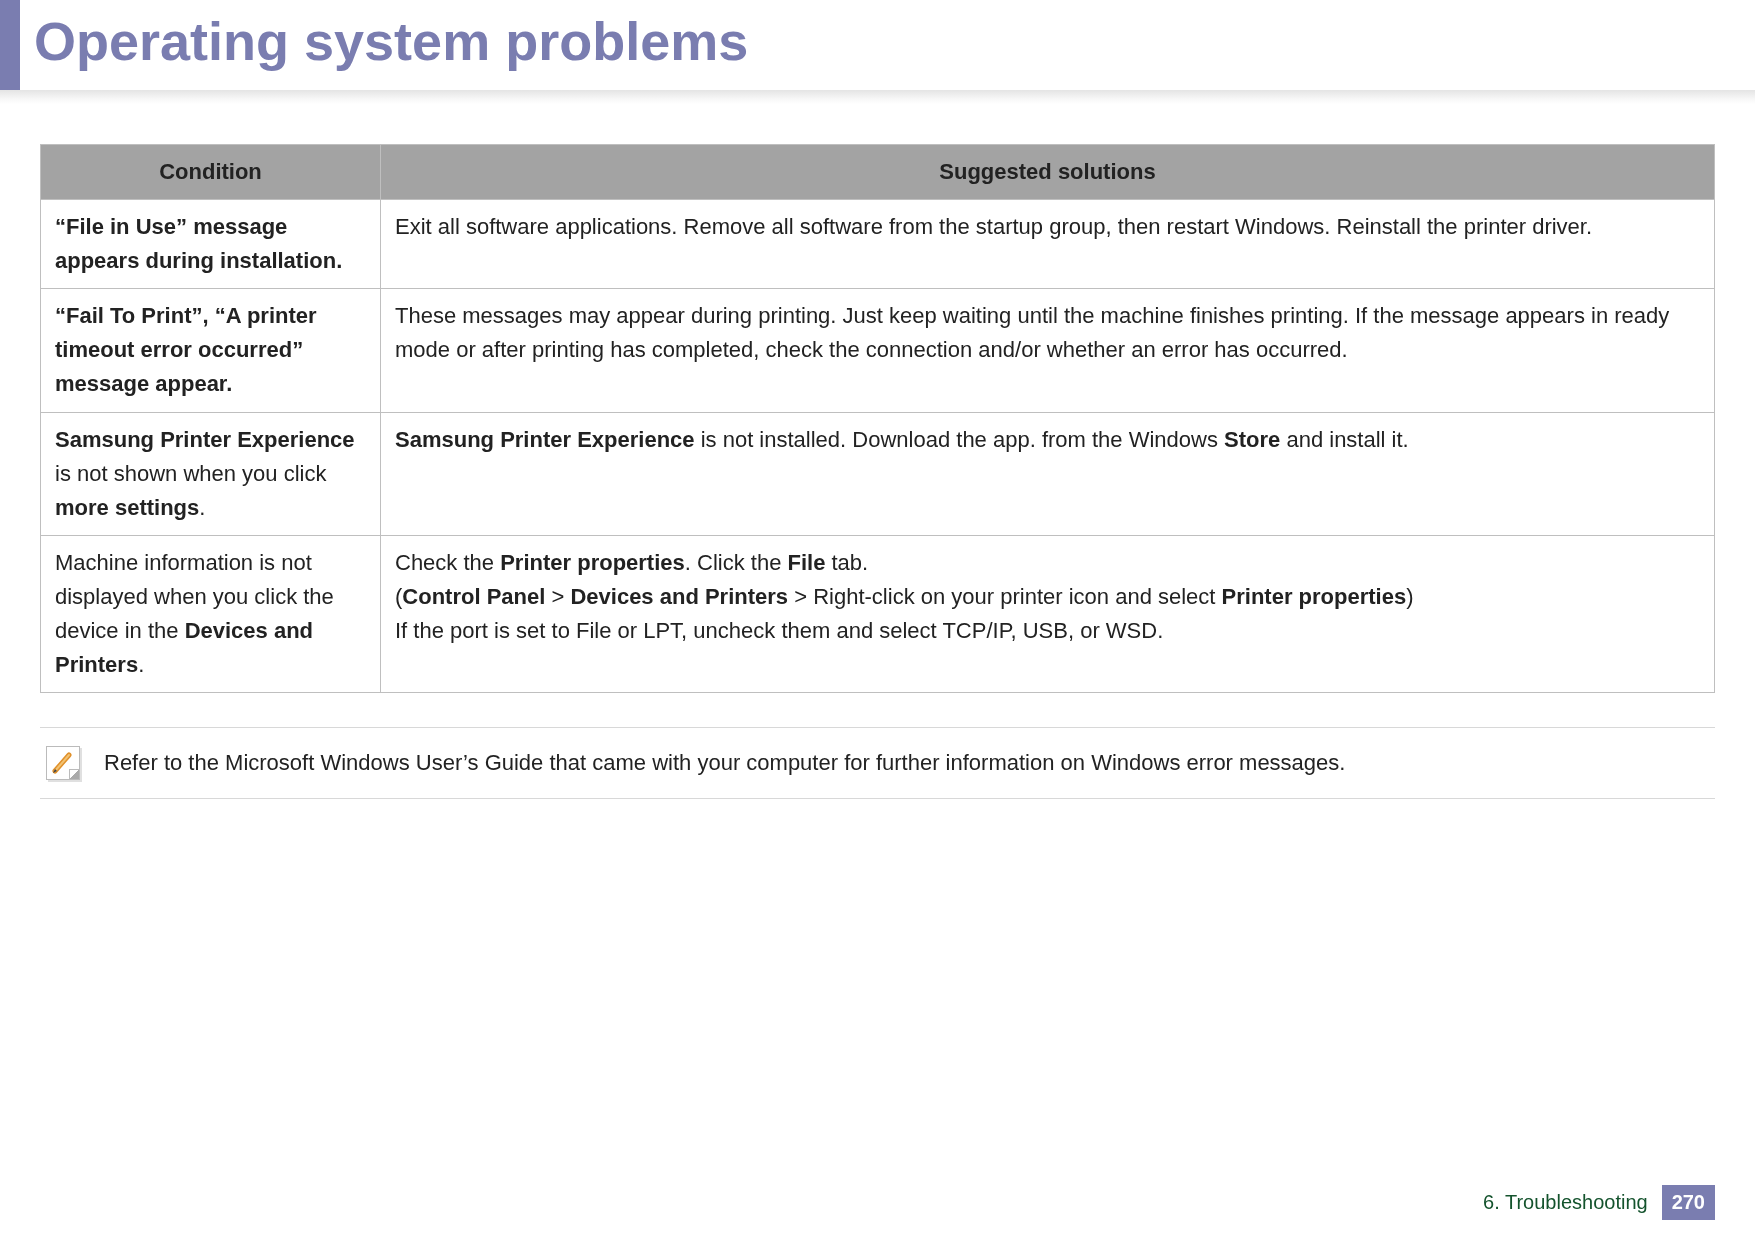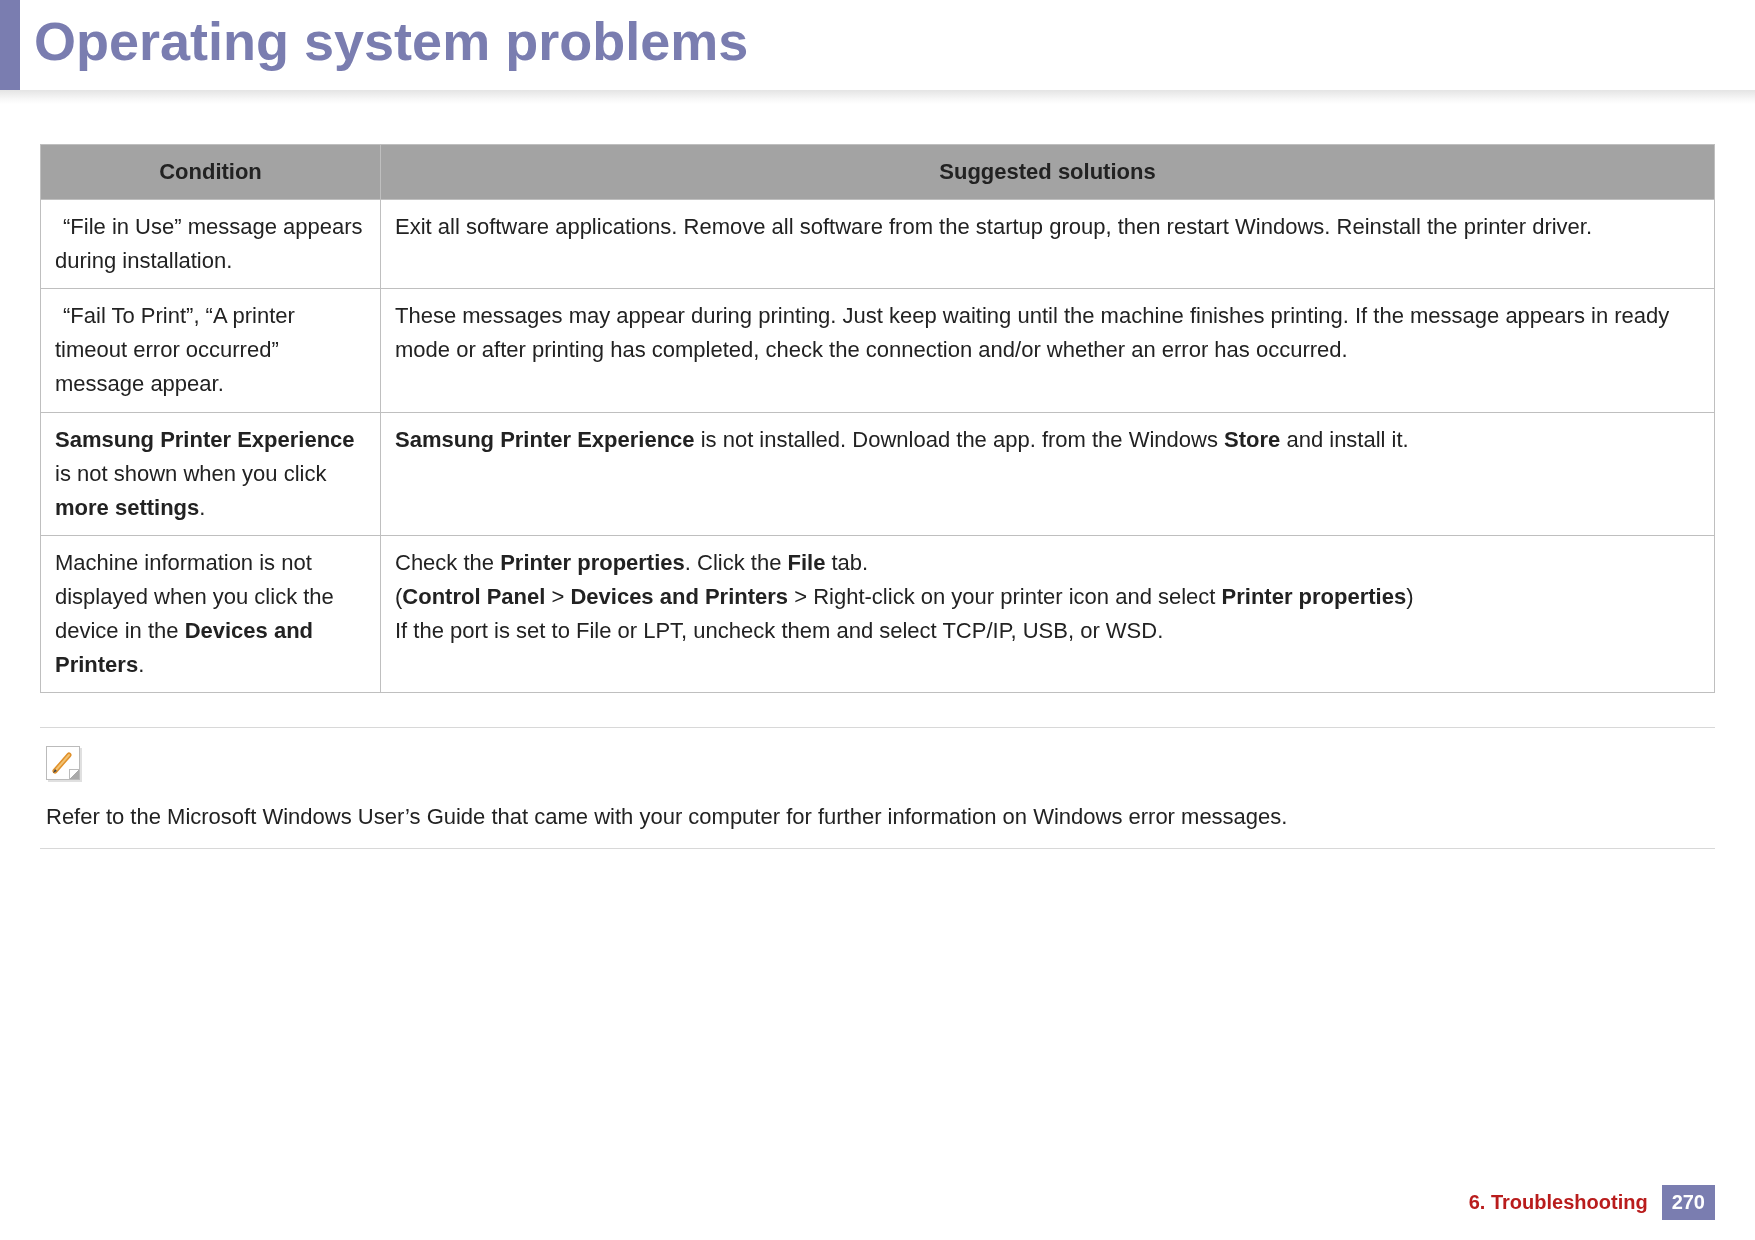--- a/index.html
+++ b/index.html
@@ -57,30 +57,29 @@
     font-size: 22px;
     line-height: 1.55;
   }
   table.problems th {
     background: #a3a3a3;
     font-weight: 700;
     text-align: center;
     padding: 10px 14px;
   }
   col.cond { width: 340px; }
-  .cond-bold { font-weight: 400; margin-left: 8px; }
+  .cond-bold { font-weight: 700; }
   .note-wrap {
     margin-top: 34px;
     border-top: 1px solid #d8d8d8;
     border-bottom: 1px solid #d8d8d8;
     padding: 18px 0 18px 6px;
     display: flex;
-    align-items: flex-start;
+    align-items: center;
     gap: 24px;
-    flex-direction: column;
   }
   .note-icon {
     width: 34px; height: 34px;
     position: relative;
     flex-shrink: 0;
     background: #fff;
     border: 1px solid #bbb;
     box-shadow: 2px 2px 0 #e0e0e0;
   }
   .note-icon svg { position: absolute; top: 2px; left: 2px; }
@@ -93,21 +92,21 @@
   .note-text { font-size: 22px; }
   .footer {
     position: absolute;
     right: 40px;
     bottom: 20px;
     display: flex;
     align-items: center;
     gap: 14px;
     font-size: 20px;
   }
-  .footer-chapter { font-weight: 700; color: #b91c1c; }
+  .footer-chapter { font-weight: 400; color: #14532d; }
   .footer-page {
     background: #7a7db0;
     color: #fff;
     font-weight: 700;
     padding: 6px 10px;
   }
 </style>
 </head>
 <body>
 

